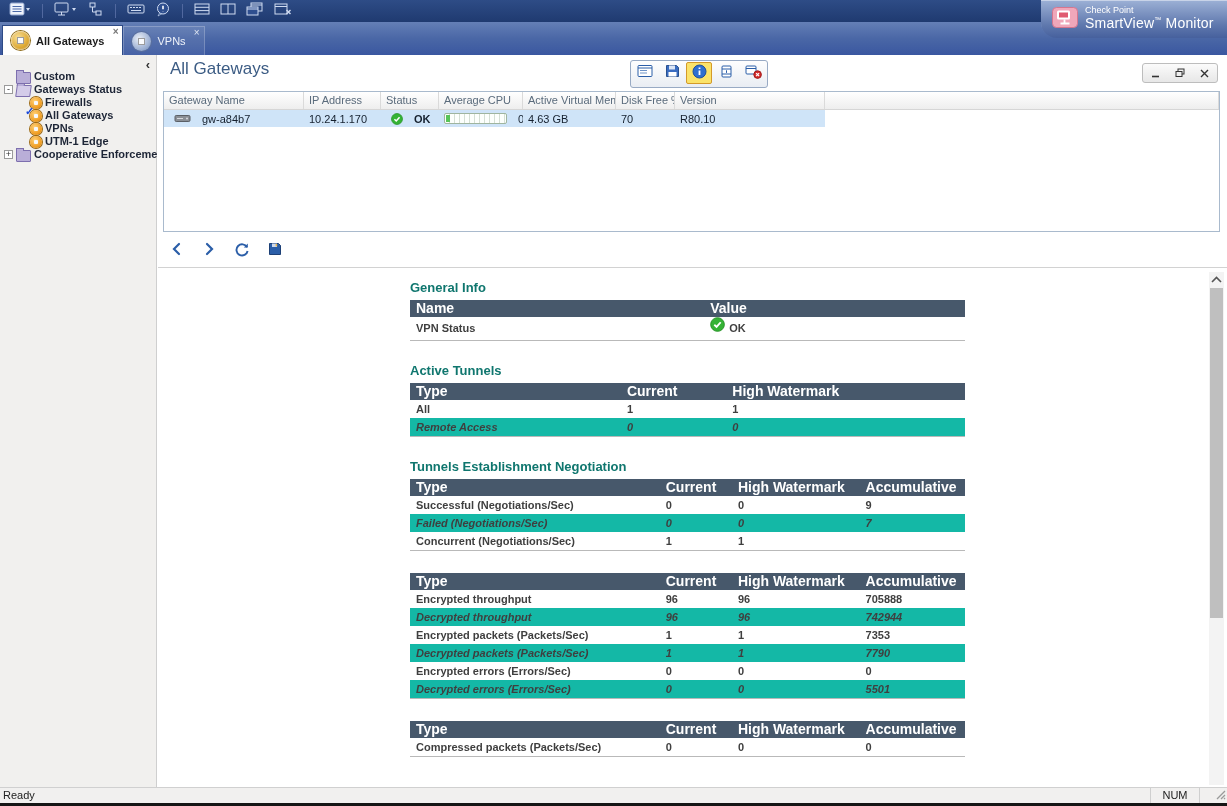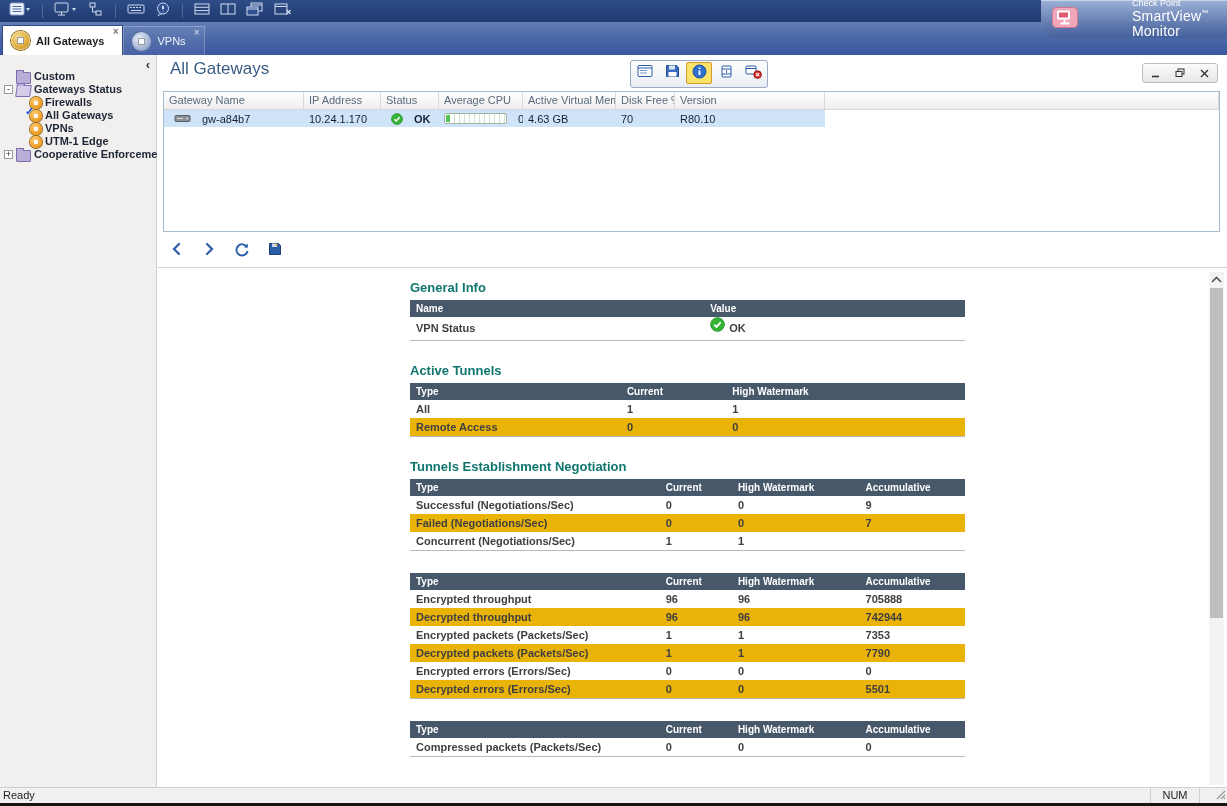--- a/index.html
+++ b/index.html
@@ -31,21 +31,21 @@
     box-shadow:0 0 0 1px #8f6c1a, inset 0 0 2px #fff;}
   .ring.blue{background:radial-gradient(circle at 38% 35%,#eaeff7,#9fb2d4 62%,#6f87b4);
     box-shadow:0 0 0 1px #5a6f9d;}
   .ring::after{content:"";position:absolute;inset:6px;background:#fbfcfe;border:1px solid rgba(40,40,40,.45);}
 
   
   #brand{position:absolute;top:0;right:0;height:38px;width:186px;z-index:10;
     background:linear-gradient(#9db1d6,#6079ae 65%,#46609d);
     border-bottom-left-radius:16px;display:flex;align-items:center;gap:7px;
     padding-left:11px;box-sizing:border-box;box-shadow:inset 0 1px 0 rgba(255,255,255,.45);}
-  .brand-text{color:#fff;line-height:1.1;margin-left:47px;}
+  .brand-text{color:#fff;line-height:1.1;}
   .b1{font-size:9px;display:block;}
   .b2{font-size:14px;display:block;letter-spacing:.2px;}
   .b2 sup{font-size:7px;}
 
   
   #sidebar{position:absolute;top:55px;left:0;width:157px;bottom:18px;
     background:#f1f0ee;border-right:1px solid #cfcfcf;box-sizing:border-box;}
   #collapse{position:absolute;top:2px;right:6px;font-size:13px;font-weight:bold;color:#333;cursor:pointer;}
   #tree{padding-top:15px;}
   .tree-row{display:flex;align-items:center;gap:3px;height:13px;line-height:13px;
@@ -104,24 +104,24 @@
     background:#fff;overflow:hidden;}
   #detailcontent{padding:12px 0 0 252px;}
   .section{margin-bottom:22px;width:555px;}
   .section-title{font-size:13px;font-weight:bold;color:#0f766e;margin:0 0 5px 0;}
   .dtable{border-bottom:1px solid #b9b9b9;}
   .dt-row{display:grid;}
   .cols2 .dt-row{grid-template-columns:53% 47%;}
   .cols3 .dt-row{grid-template-columns:38% 19% 43%;}
   .cols4 .dt-row{grid-template-columns:45% 13% 23% 19%;}
   .dt-head{background:#47586b;height:17px;}
-  .dt-head .dt-cell{color:#fff;font-weight:bold;font-size:10px;line-height:17px;height:17px;}
+  .dt-head .dt-cell{color:#fff;font-weight:bold;font-size:14px;line-height:17px;height:17px;}
   .dt-cell{padding-left:6px;font-size:11px;font-weight:bold;color:#3f3f3f;
     line-height:18px;height:18px;overflow:hidden;white-space:nowrap;}
-  .dt-row.alt{background:#eab308;}
+  .dt-row.alt{background:#14b8a6;font-style:italic;}
   .dt-row.tall .dt-cell{height:23px;line-height:23px;}
   .dt-cell.with-icon{display:flex;align-items:center;gap:4px;}
 
   #vscroll{position:absolute;top:4px;right:3px;bottom:3px;width:15px;background:#f3f3f3;}
   .sarrow{position:absolute;top:0;left:0;right:0;height:15px;display:flex;align-items:center;
     justify-content:center;cursor:pointer;}
   .sthumb{position:absolute;top:16px;left:1px;right:1px;height:330px;background:#bfbfbf;cursor:pointer;}
 
   
   #statusbar{position:absolute;left:0;right:0;bottom:3px;height:15px;background:#f1f0ef;

